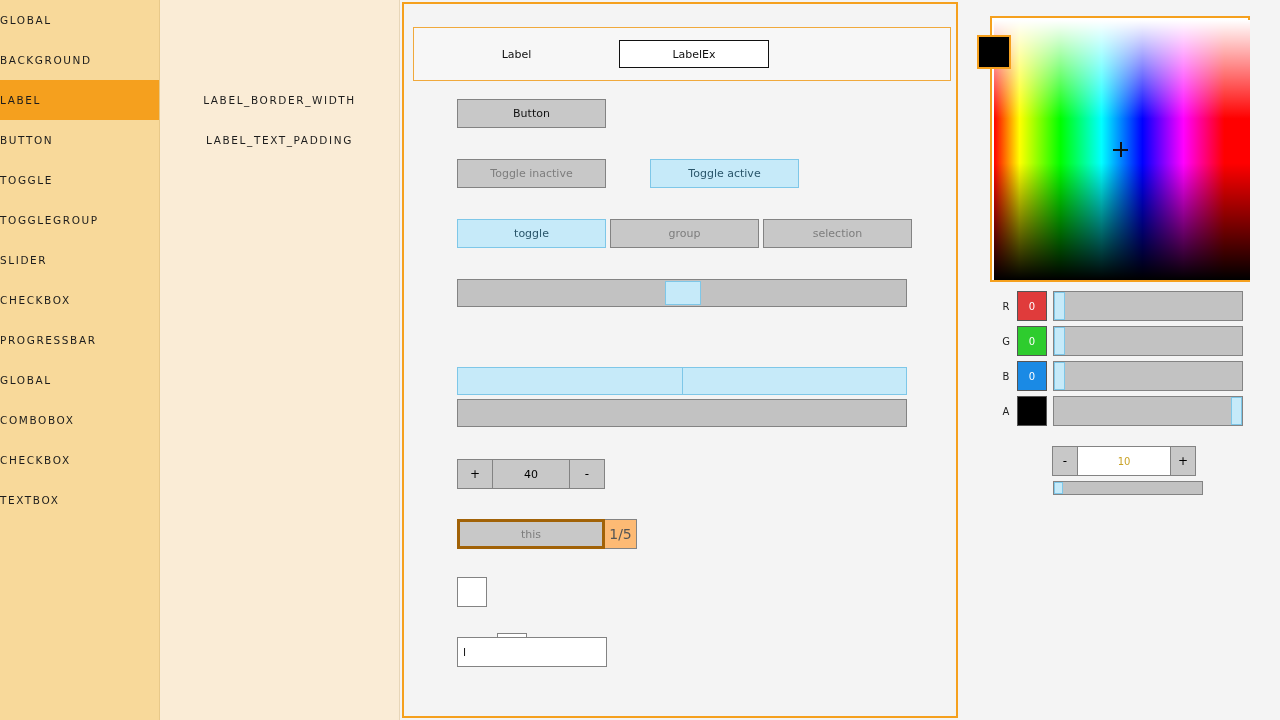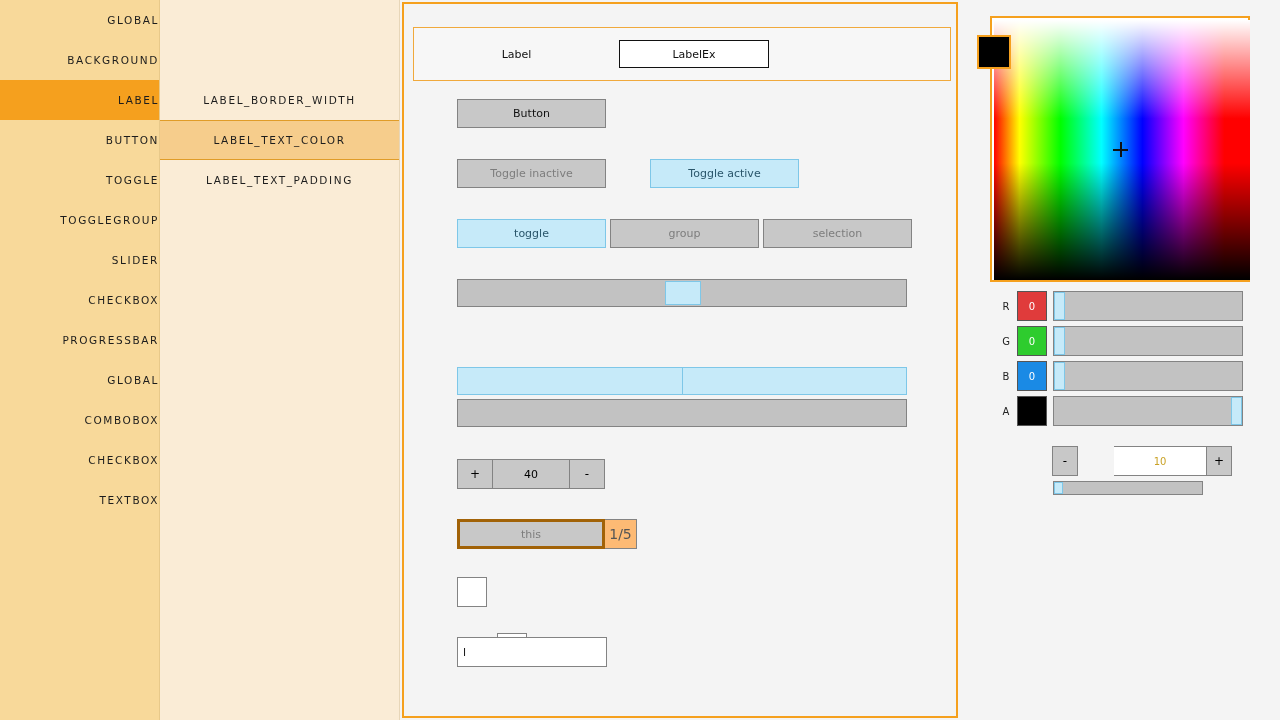--- a/index.html
+++ b/index.html
@@ -18,21 +18,21 @@
 
   
   .cat-panel {
     position: absolute; left: 0; top: 0;
     width: 160px; height: 720px;
     background: #f8d99a;
     border-right: 1px solid #e8c98a;
   }
   .cat-item {
     height: 40px;
-    display: flex; align-items: center; justify-content: flex-end;
+    display: flex; align-items: center; justify-content: flex-start;
     font-size: 10.5px;
     letter-spacing: 1.6px;
     color: #1c1c1c;
     cursor: pointer;
     user-select: none;
   }
   .cat-item.selected {
     background: #f5a01e;
   }
 
@@ -252,21 +252,21 @@
     width: 26px; height: 30px;
     background: #c8c8c8; border: 1px solid #838383;
     display: flex; align-items: center; justify-content: center;
     font-size: 12px; cursor: pointer; user-select: none;
   }
   .alpha-spin .val {
     width: 92px; height: 30px;
     background: #ffffff; border: 1px solid #838383;
     border-left: none; border-right: none;
     display: flex; align-items: center; justify-content: center;
-    font-size: 10px; color: #c9a227; margin-left: 36px;
+    font-size: 10px; color: #c9a227;
   }
   .alpha-bar {
     position: absolute; left: 1053px; top: 481px;
     width: 150px; height: 14px;
     background: #c2c2c2;
     border: 1px solid #838383;
   }
   .alpha-bar .knob {
     position: absolute; left: 0; top: 0; bottom: 0;
     width: 9px; background: #c6eaf9; border: 1px solid #7ec7e8;
@@ -316,23 +316,20 @@
       </div>
     <div class="cat-item">
         <span>TEXTBOX</span>
       </div>
   </div>
 
   <div class="prop-panel">
     <div class="prop-spacer"></div>
     <div class="prop-item">
         <span>LABEL_BORDER_WIDTH</span>
-      </div>
-    <div class="prop-item selected">
-        <span>LABEL_TEXT_COLOR</span>
       </div>
     <div class="prop-item">
         <span>LABEL_TEXT_PADDING</span>
       </div>
   </div>
 
   <div class="preview-panel">
 
     <div class="label-box">
       <div class="lbl">Label</div>

